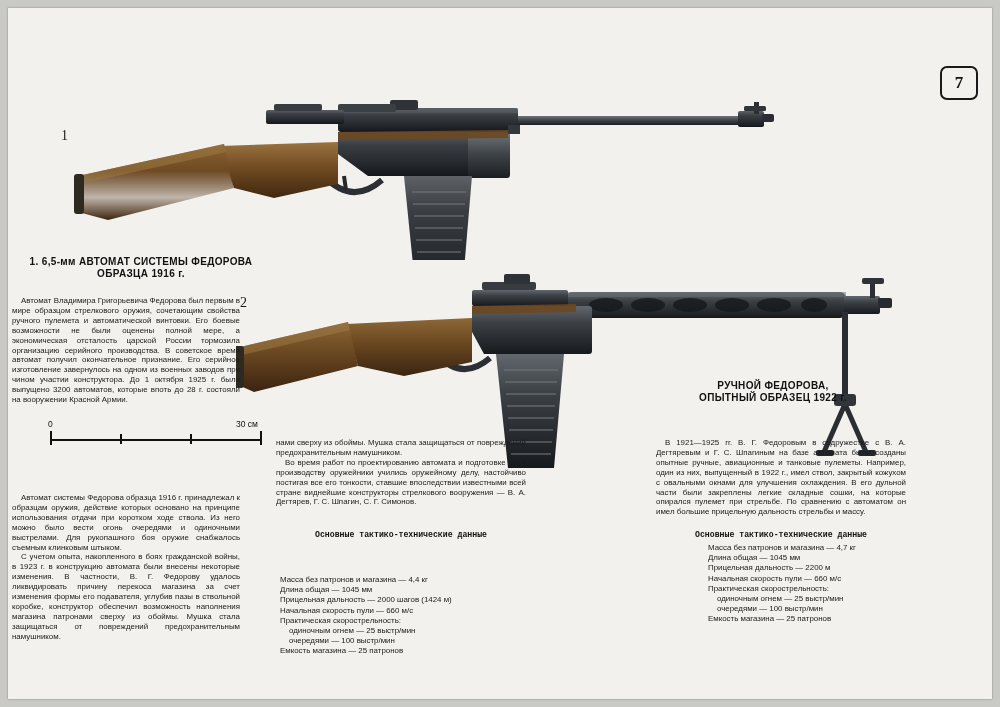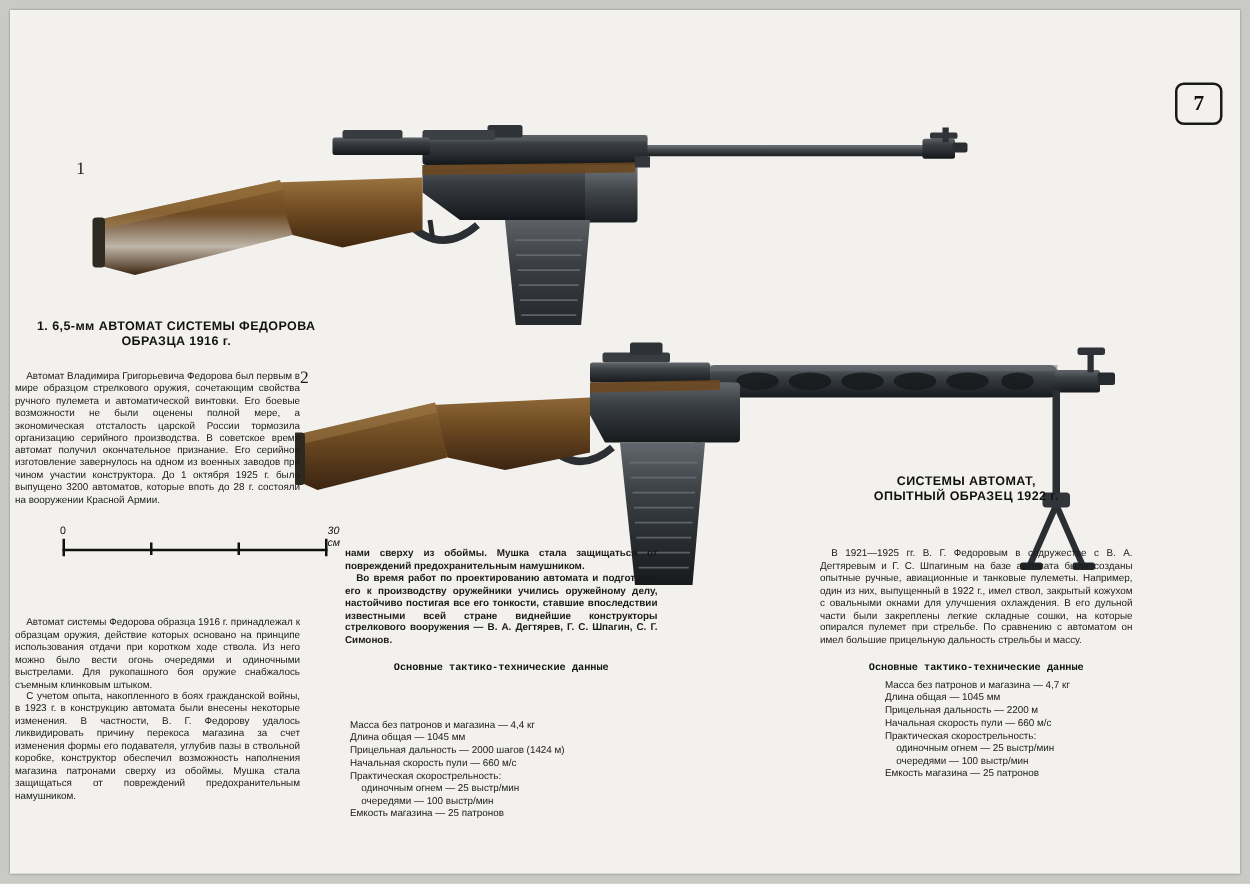--- a/index.html
+++ b/index.html
@@ -215,44 +215,44 @@
       <path d="M0 92 L112 66 L122 110 L18 136 L0 128 Z" fill="url(#woodB)"></path>
       <path d="M0 92 L112 66 L114 74 L2 100 Z" fill="#a07c48" opacity=".5"></path>
       <rect x="-2" y="90" width="10" height="42" rx="3" fill="#2e2a22"></rect>
 
       <path d="M236 50 L340 48 L340 56 L236 58 Z" fill="#6b4720" opacity=".9"></path>
     </svg>
   </div>
   <div class="abs fig-index" style="left:232px;top:287px;">2</div>
 
   <div class="abs caption" style="left:640px;top:372px;width:250px;">
-    <div>СИСТЕМЫ АВТОМАТ,</div>
+    <div>РУЧНОЙ ФЕДОРОВА,</div>
     <div>ОПЫТНЫЙ ОБРАЗЕЦ 1922 г.</div>
   </div>
 
   <div class="abs col" style="left:4px;top:288px;width:228px;">
     <p>Автомат Владимира Григорьевича Федорова был первым в мире образцом стрелкового оружия, сочетающим свойства ручного пулемета и автоматической винтовки. Его боевые возможности не были оценены полной мере, а экономическая отсталость царской России тормозила организацию серийного производства. В советское время автомат получил окончательное признание. Его серийное изготовление завернулось на одном из военных заводов при чином участии конструктора. До 1 октября 1925 г. было выпущено 3200 автоматов, которые впоть до 28 г. состояли на вооружении Красной Армии.</p>
   </div>
 
   <div class="abs" id="scalebar" style="left:40px;top:415px;width:220px;height:26px;">
     <div class="sb-line" style="left:2px;top:16px;width:212px;height:1.6px;"></div>
     <div class="sb-line" style="left:2px;top:8px;width:1.6px;height:14px;"></div>
     <div class="sb-line" style="left:72px;top:11px;width:1.6px;height:10px;"></div>
     <div class="sb-line" style="left:142px;top:11px;width:1.6px;height:10px;"></div>
     <div class="sb-line" style="left:212px;top:8px;width:1.6px;height:14px;"></div>
     <div class="abs" style="left:0px;top:-4px;">0</div>
-    <div class="abs" style="left:214px;top:-4px;font-style:italic;">30 см</div>
+    <div class="abs" style="left:188px;top:-4px;">30 см</div>
   </div>
 
   <div class="abs col" style="left:4px;top:485px;width:228px;">
     <p>Автомат системы Федорова образца 1916 г. принадлежал к образцам оружия, действие которых основано на принципе использования отдачи при коротком ходе ствола. Из него можно было вести огонь очередями и одиночными выстрелами. Для рукопашного боя оружие снабжалось съемным клинковым штыком.</p>
     <p>С учетом опыта, накопленного в боях гражданской войны, в 1923 г. в конструкцию автомата были внесены некоторые изменения. В частности, В. Г. Федорову удалось ликвидировать причину перекоса магазина за счет изменения формы его подавателя, углубив пазы в ствольной коробке, конструктор обеспечил возможность наполнения магазина патронами сверху из обоймы. Мушка стала защищаться от повреждений предохранительным намушником.</p>
   </div>
 
-  <div class="abs col" style="left:268px;top:430px;width:250px;font-weight:bold;">
+  <div class="abs col" style="left:268px;top:430px;width:250px;">
     <p class="noind">нами сверху из обоймы. Мушка стала защищаться от повреждений предохранительным намушником.</p>
     <p>Во время работ по проектированию автомата и подготовке его к производству оружейники учились оружейному делу, настойчиво постигая все его тонкости, ставшие впоследствии известными всей стране виднейшие конструкторы стрелкового вооружения — В. А. Дегтярев, Г. С. Шпагин, С. Г. Симонов.</p>
   </div>
   <div class="abs subhead" style="left:268px;top:515px;width:250px;">Основные тактико-технические данные</div>
   <div class="abs spec" style="left:272px;top:535px;width:250px;margin-top:32px;">
     <div>Масса без патронов и магазина — 4,4 кг</div>
     <div>Длина общая — 1045 мм</div>
     <div>Прицельная дальность — 2000 шагов (1424 м)</div>
     <div>Начальная скорость пули — 660 м/с</div>
     <div>Практическая скорострельность:</div>

